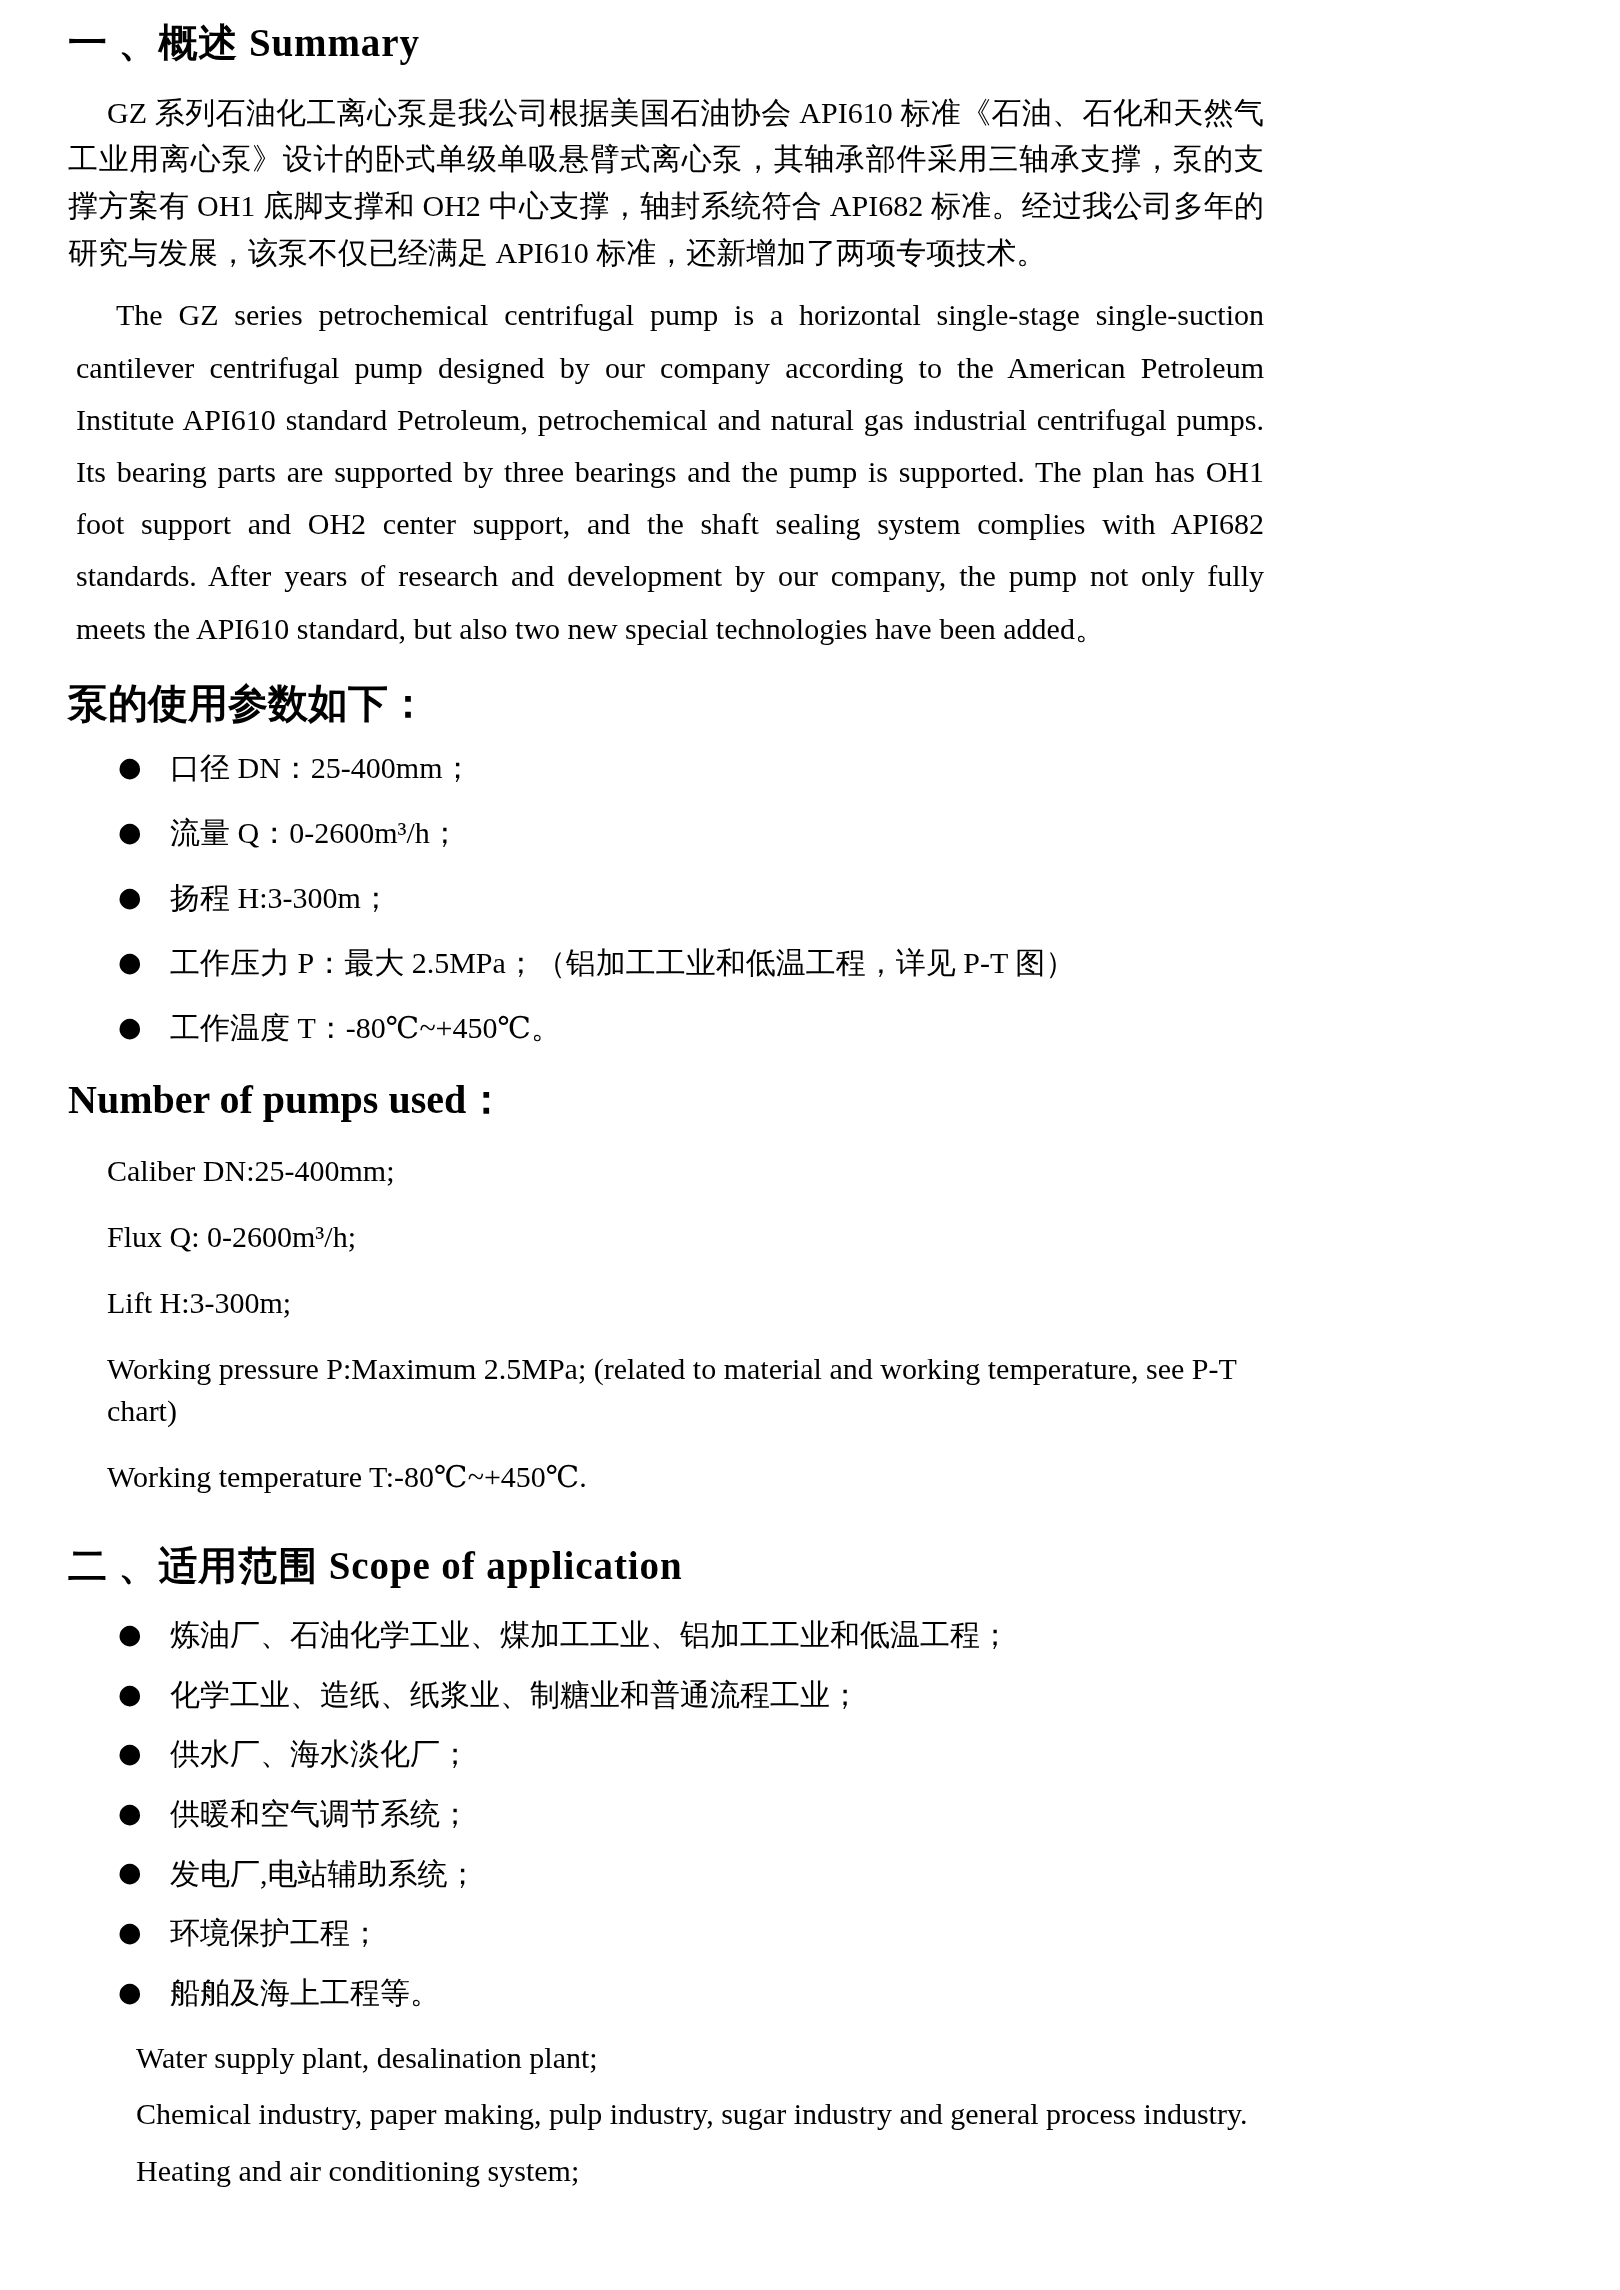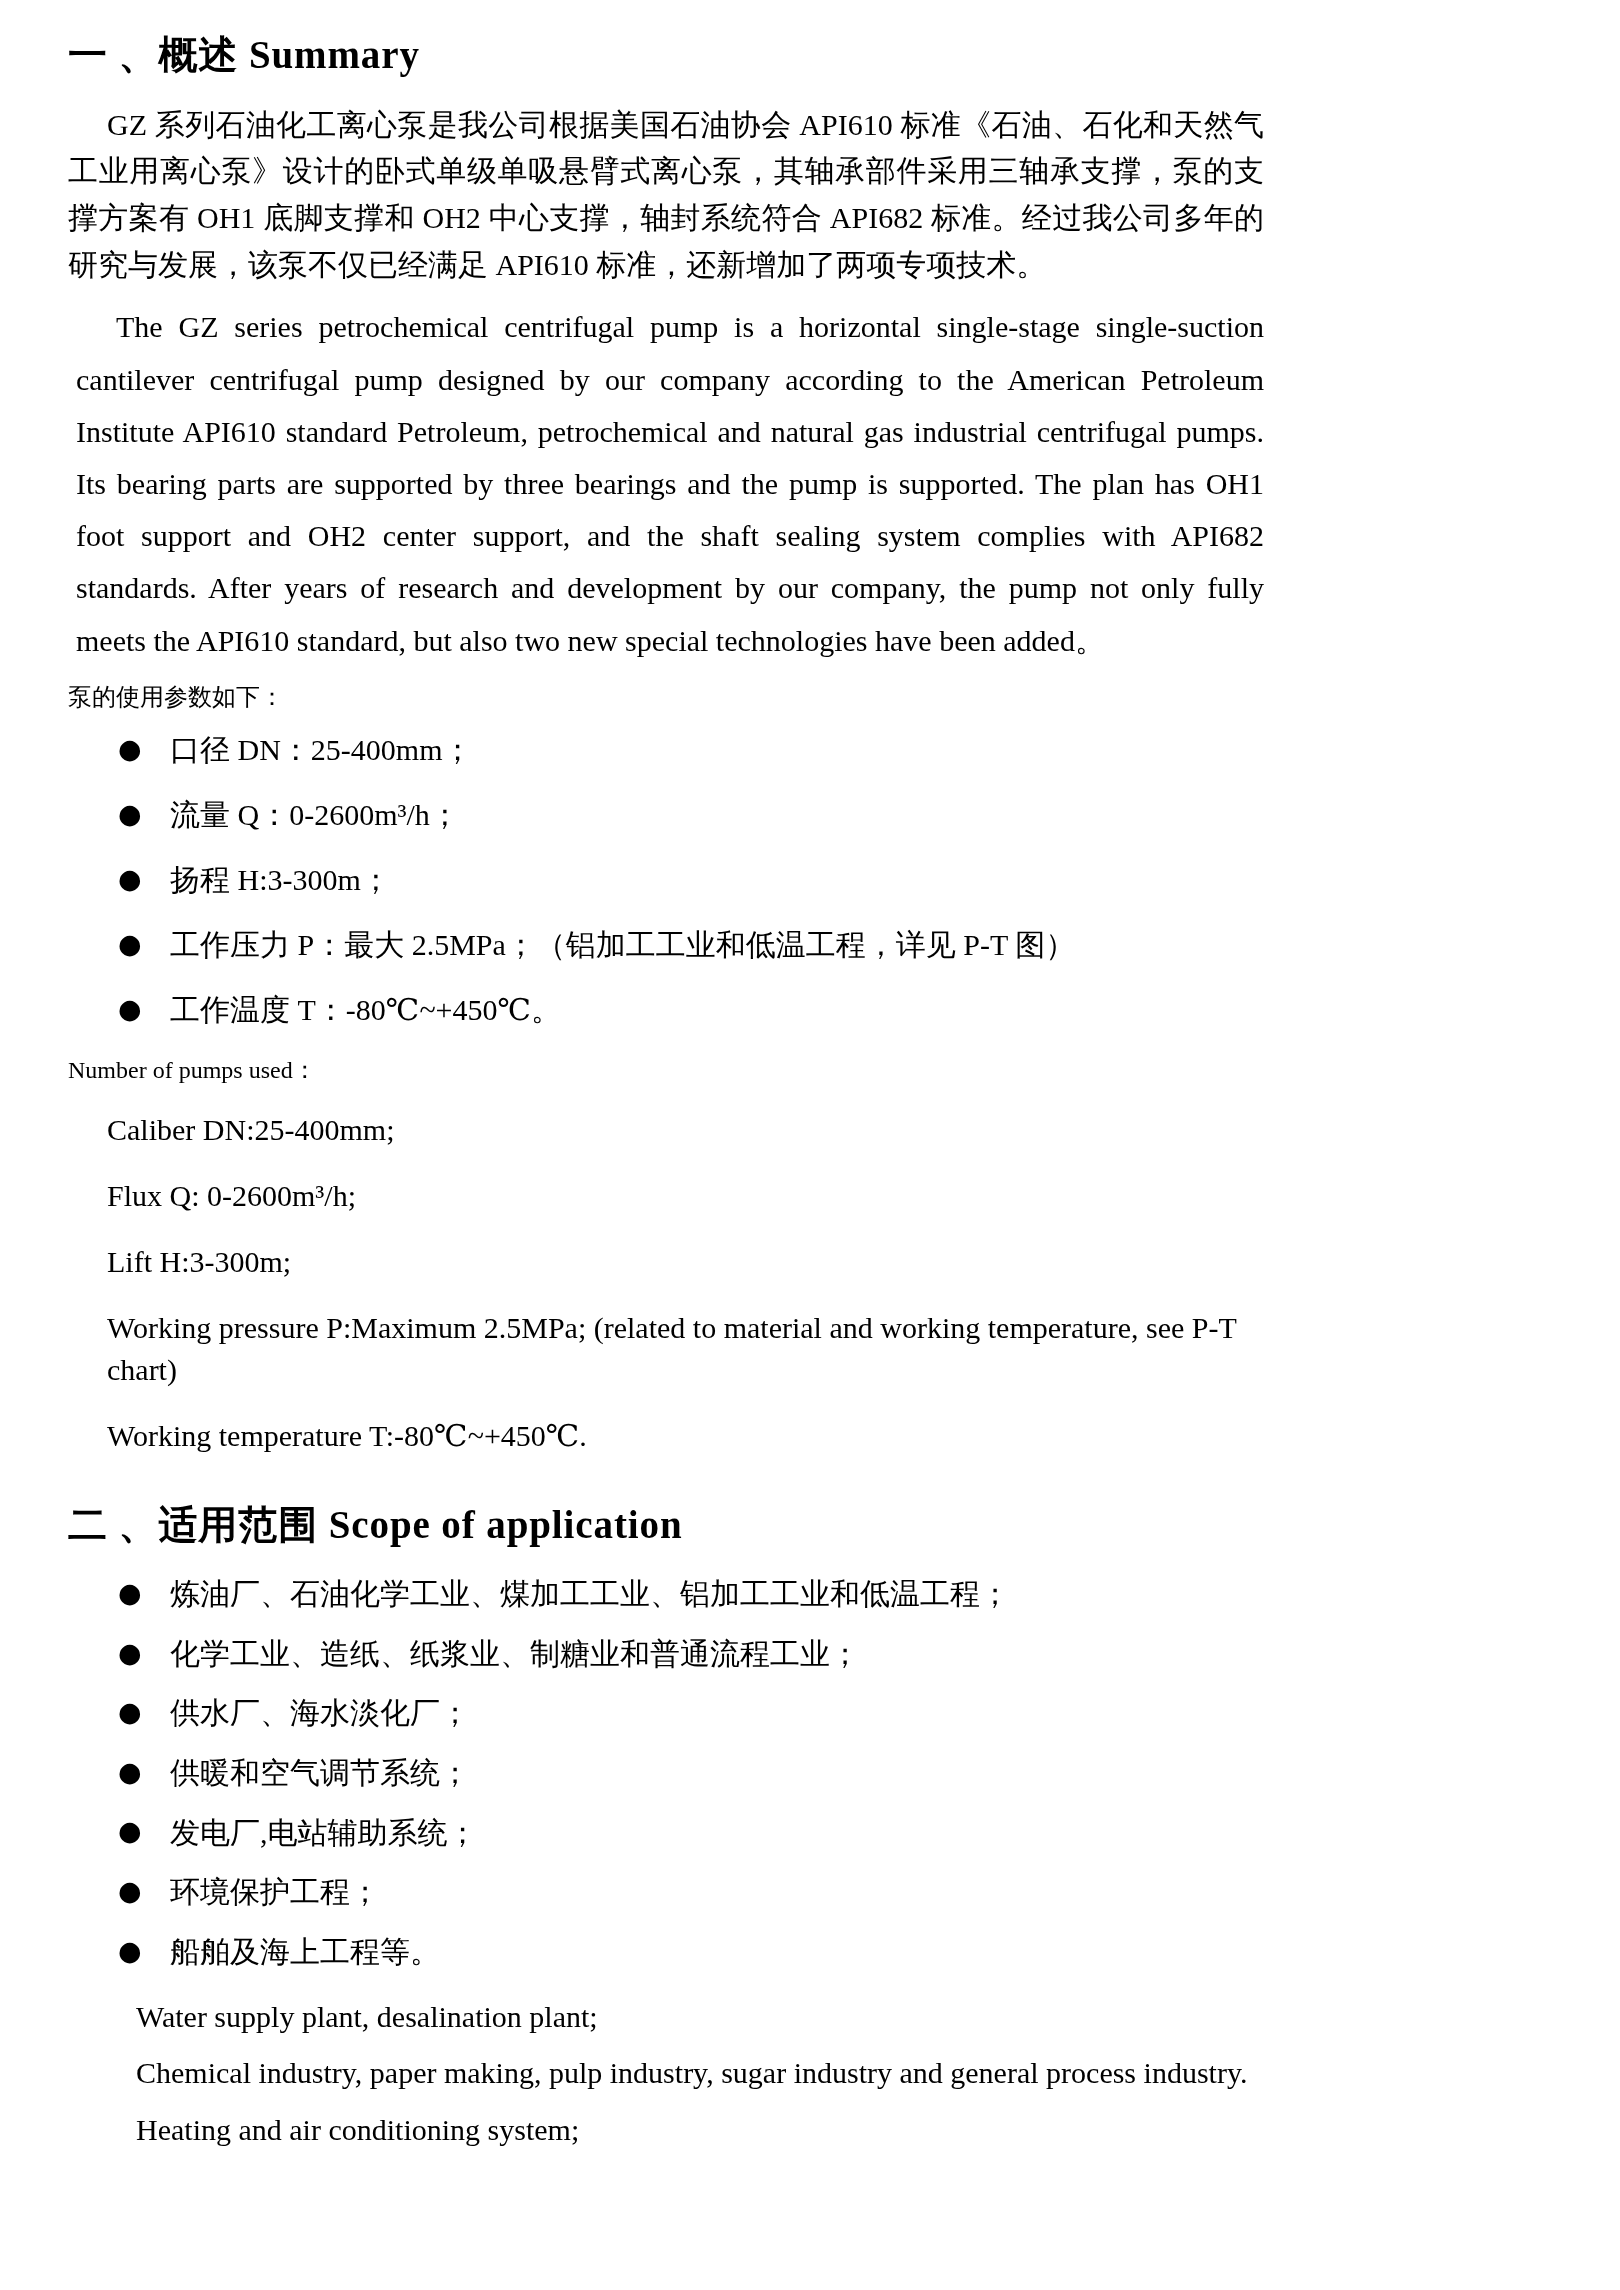--- a/index.html
+++ b/index.html
@@ -10,37 +10,37 @@
   body {
     width: 1620px;
     min-height: 2291px;
     color: #000000;
     font-family: "Liberation Serif", "DejaVu Serif", serif;
   }
   .page {
     box-sizing: border-box;
     width: 1332px;
     min-height: 2291px;
-    padding: 28px 68px 36px 68px;
+    padding: 16px 68px 36px 68px;
   }
   h1.doc-h1 {
     font-size: 39px;
     font-weight: bold;
     margin: 0 0 19.7px 0;
     letter-spacing: 0.9px;
   }
   h1.doc-h1.second {
     margin-top: 41px;
     margin-bottom: 21px;
     font-family: Liberation Serif, serif;
   }
   h2.doc-h2 {
-    font-size: 24px;
-    font-weight: normal;
-    margin: 14px 0 16px 0;
+    font-size: 40px;
+    font-weight: bold;
+    margin: 21px 0 16px 0;
   }
   h2.doc-h2.en-head {
     margin-top: 23px;
     margin-bottom: 23px;
   }
   p.para {
     font-size: 30px;
     margin: 0;
     text-align: justify;
   }

